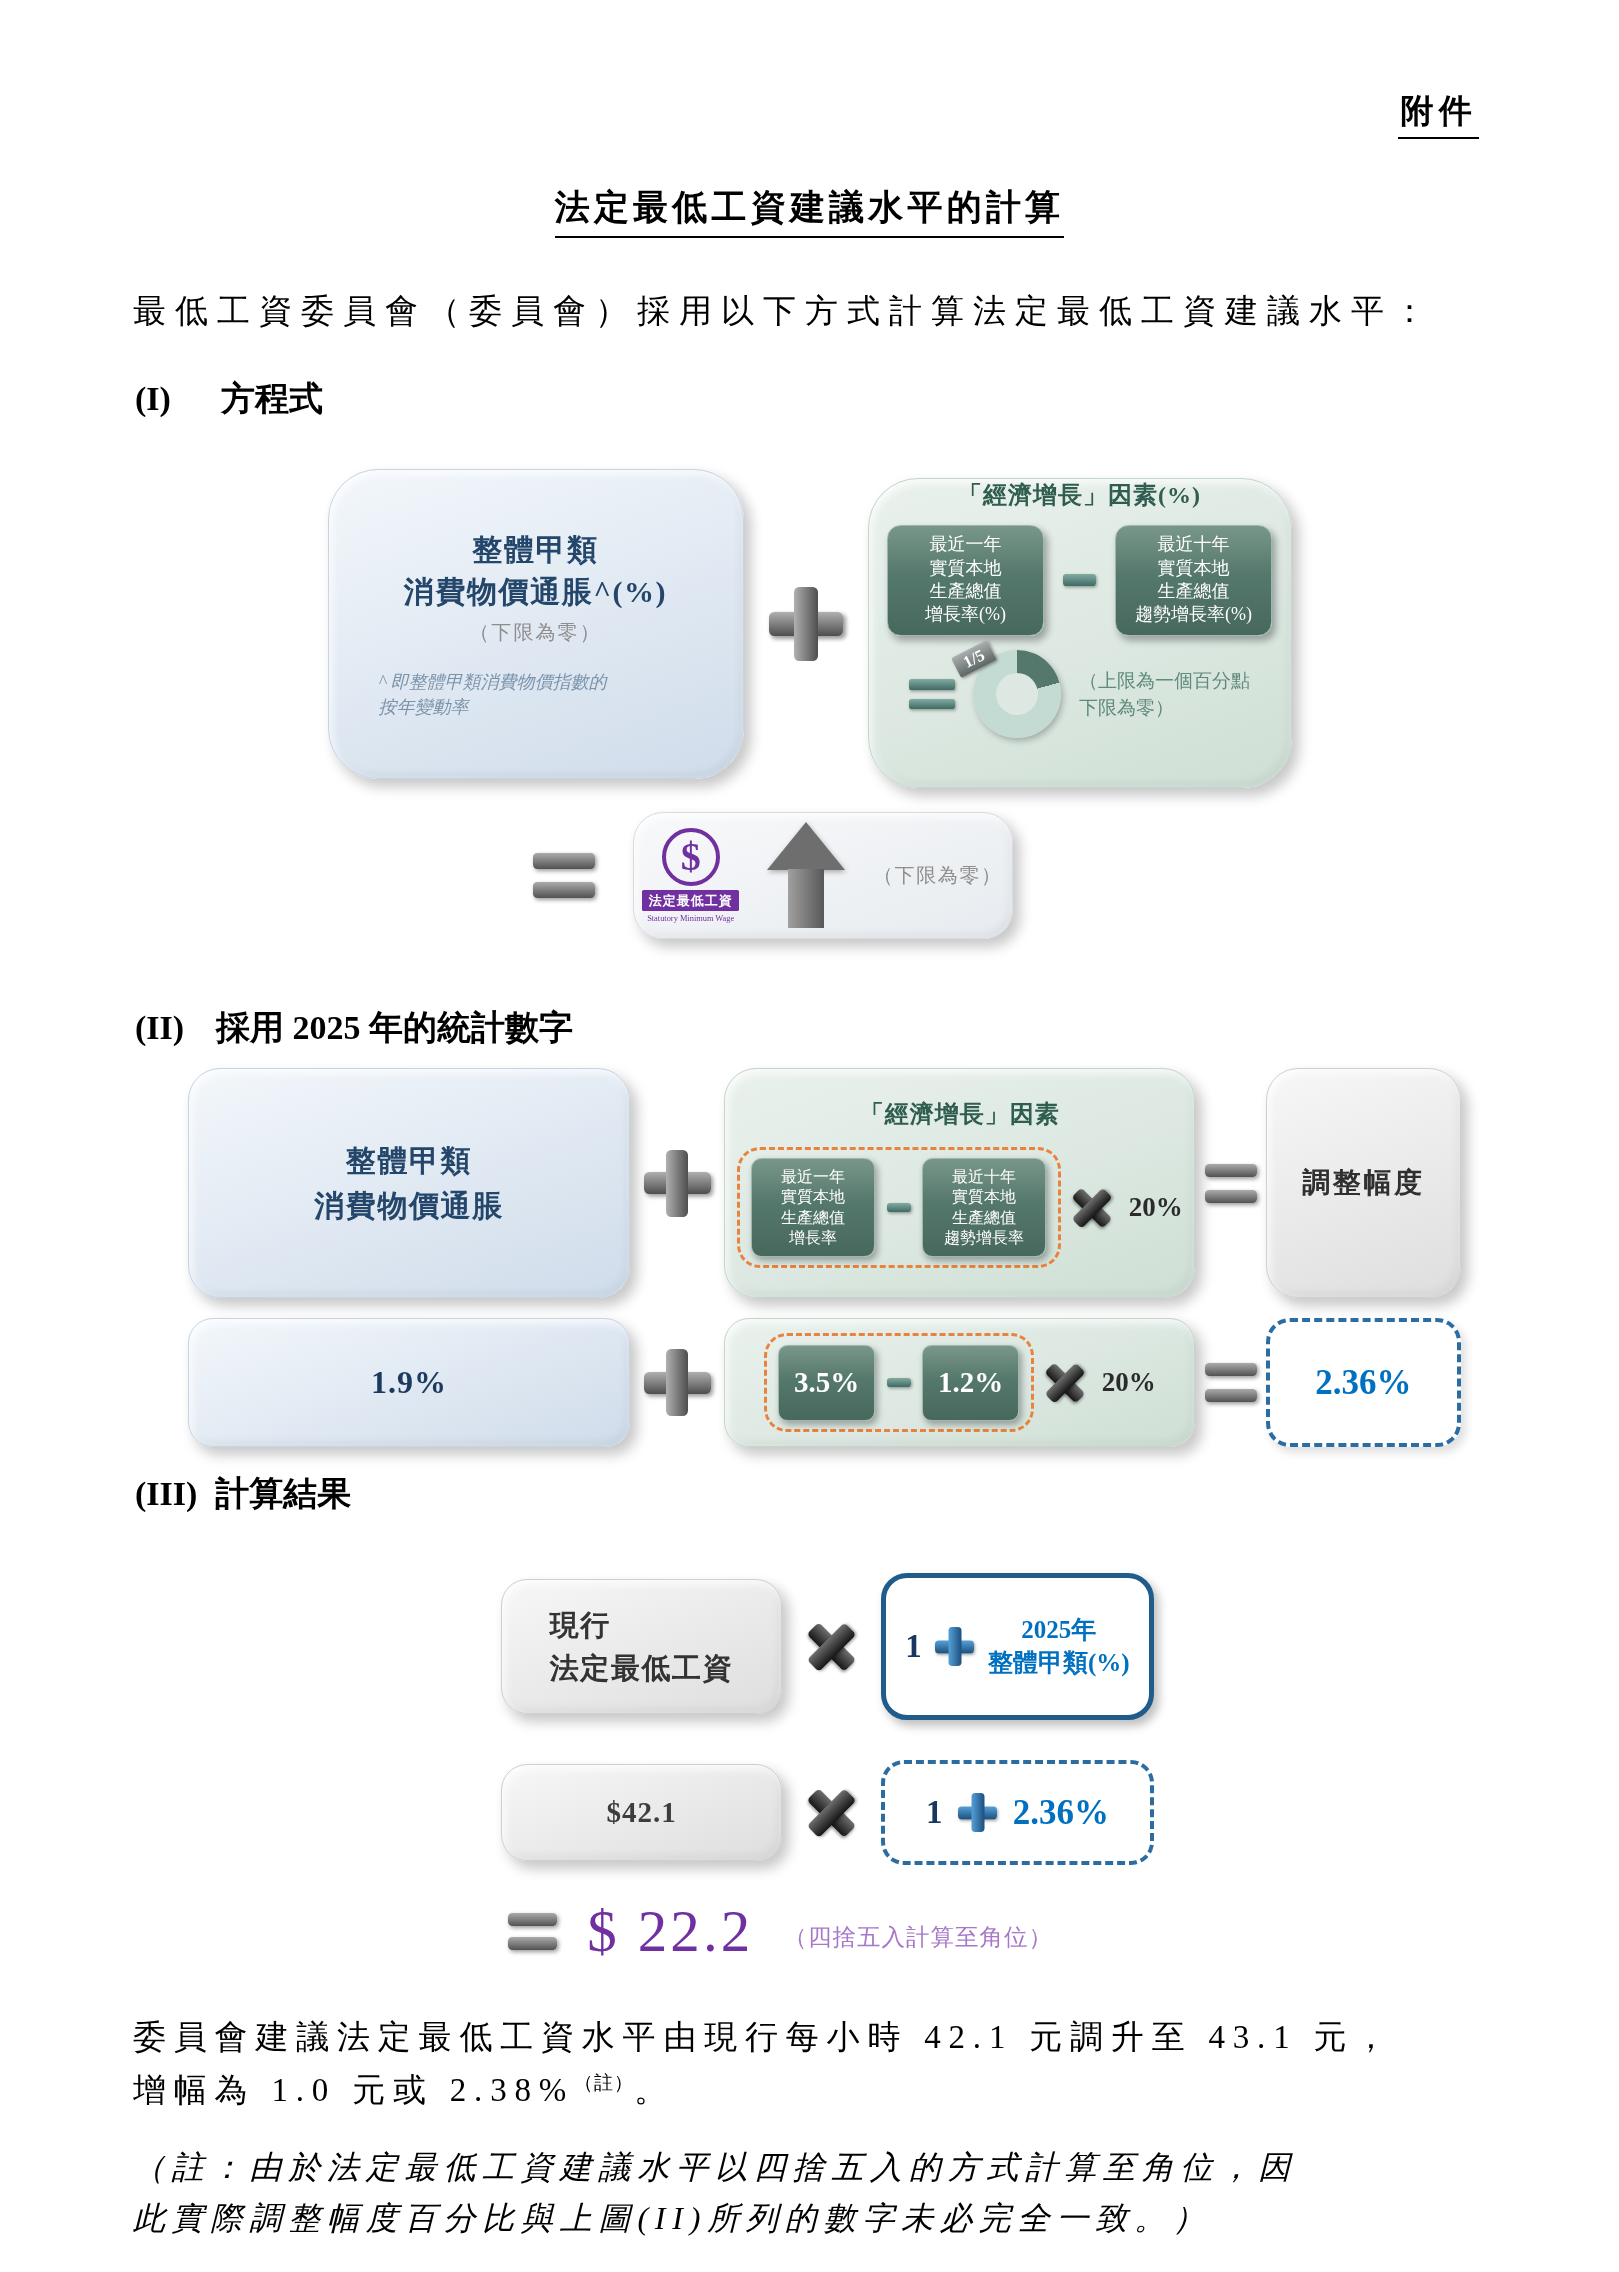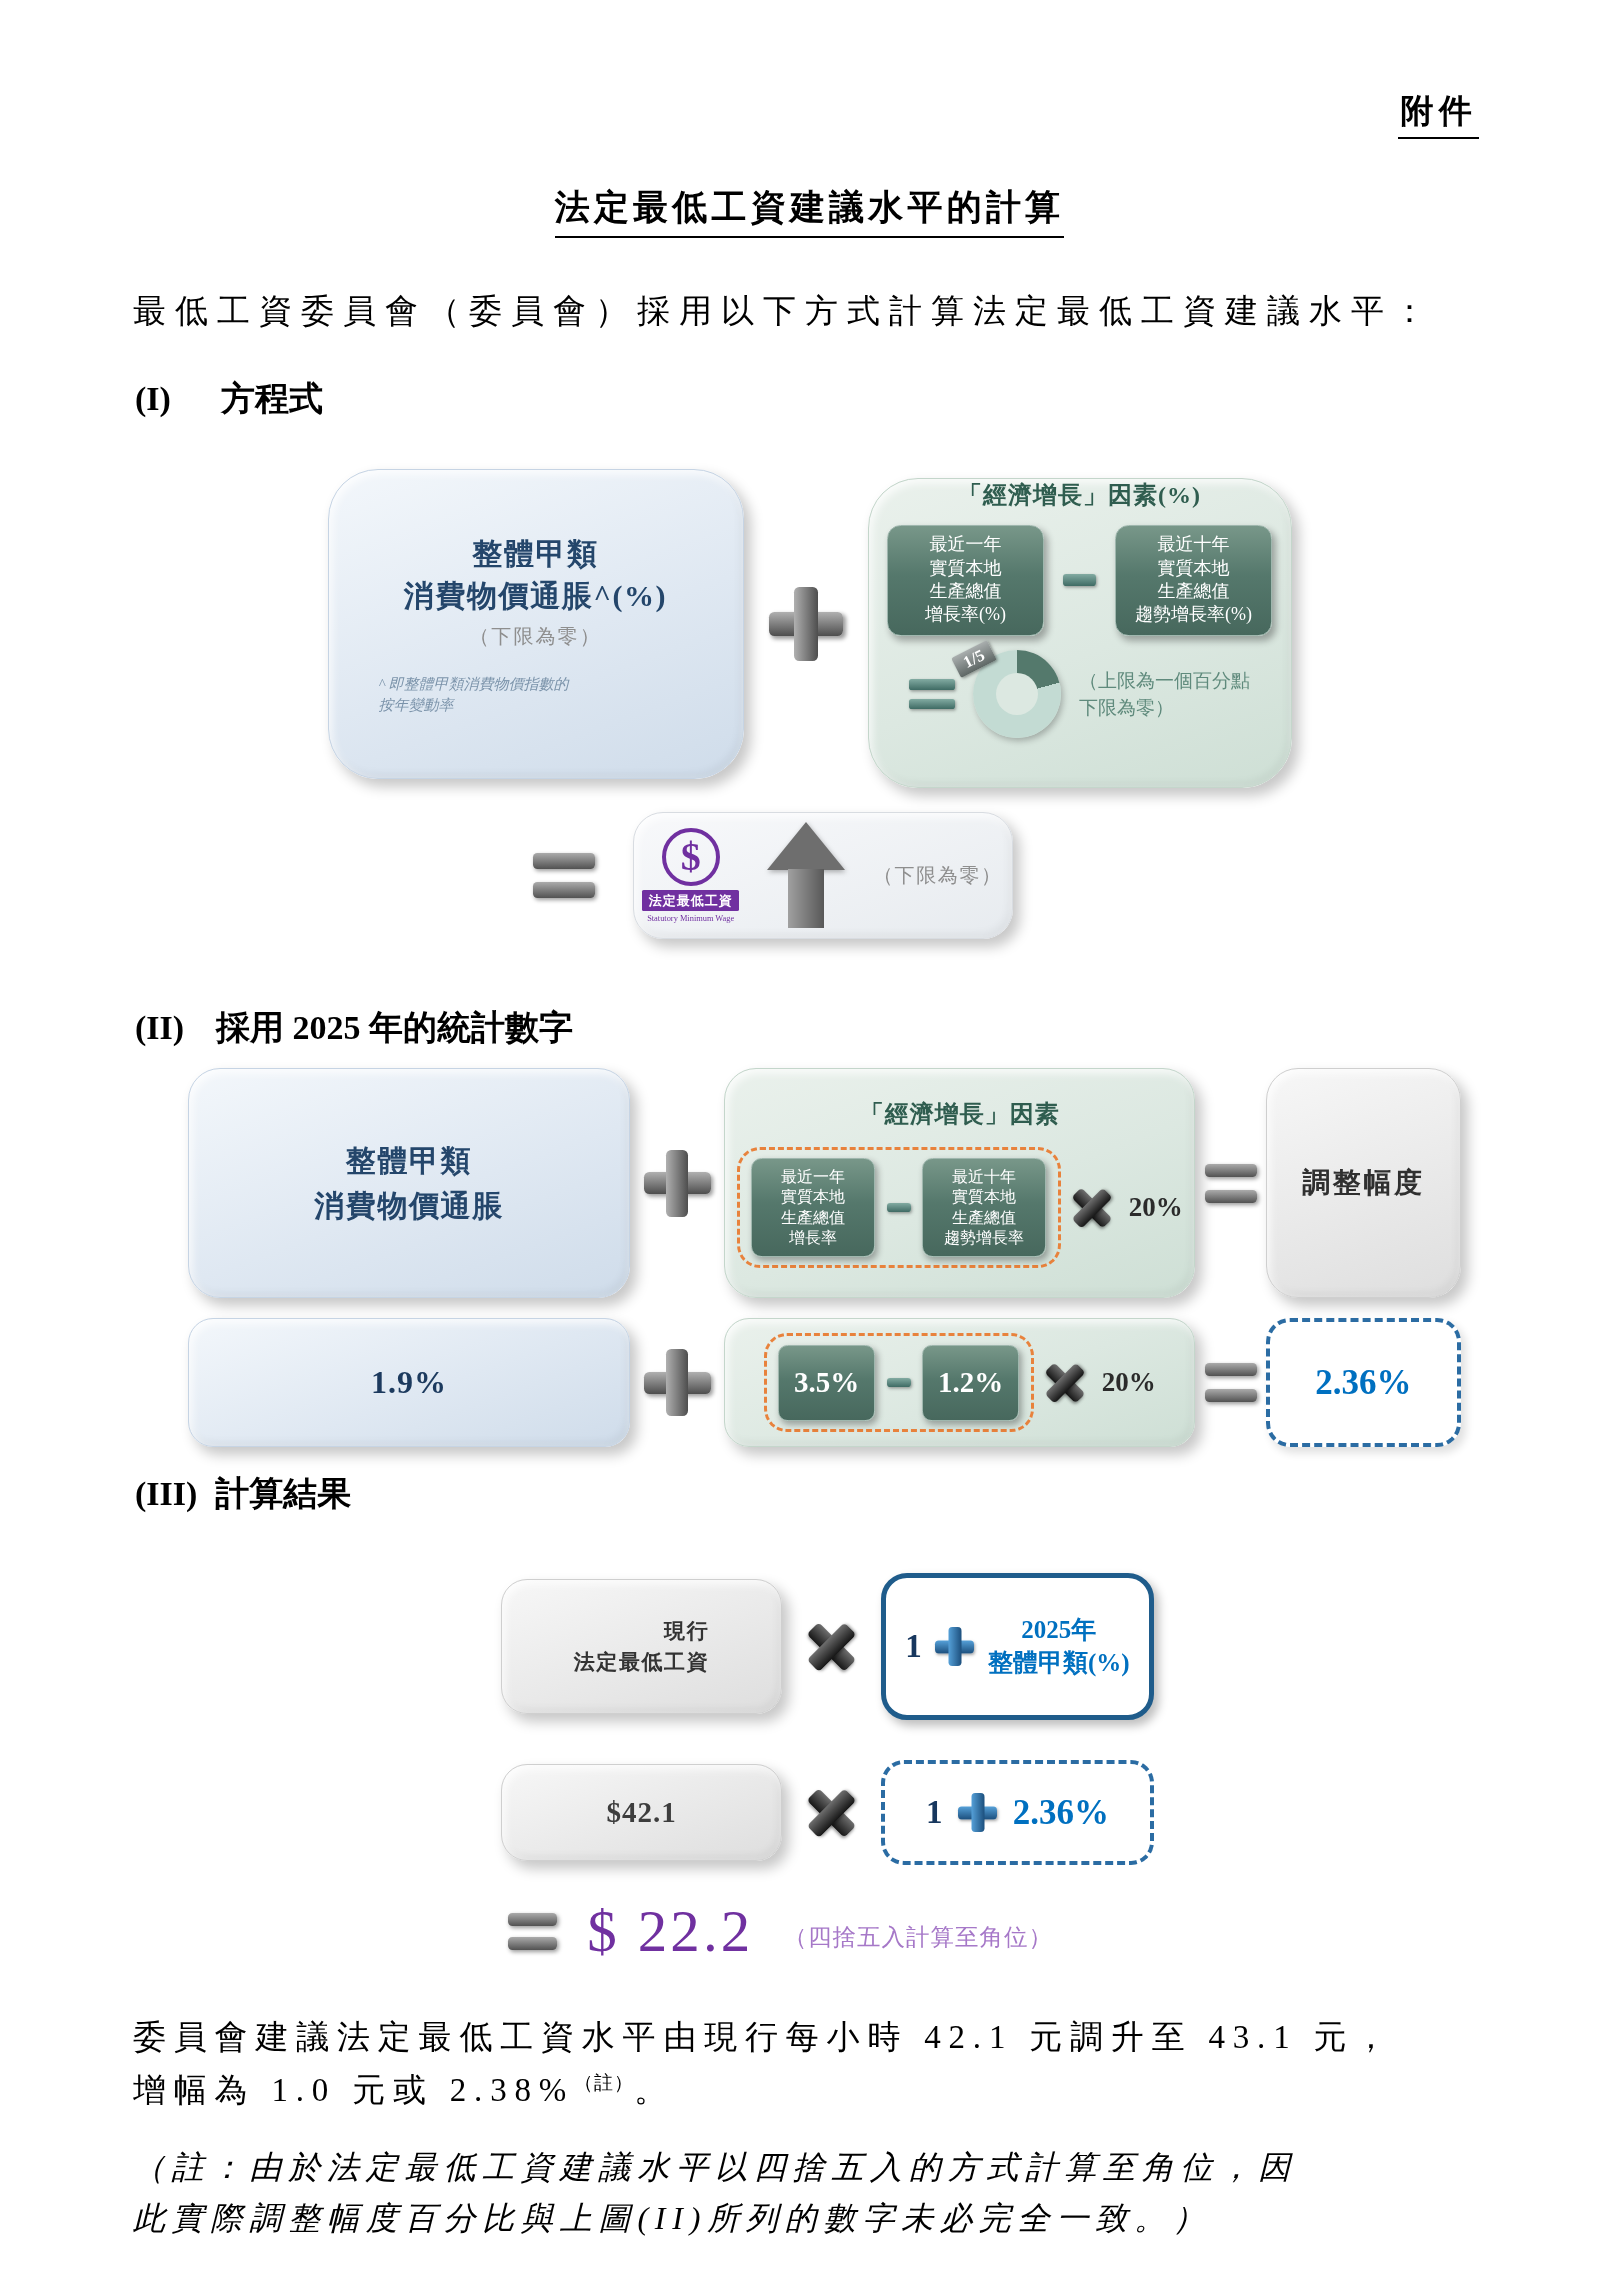--- a/index.html
+++ b/index.html
@@ -88,21 +88,21 @@
   
   .d1 { position:absolute; top:460px; left:0; width:100%; }
   .d1-row1 { display:flex; justify-content:center; align-items:center; gap:25px; }
 
   .box-blue-big { width:416px; height:310px; border-radius:50px;
     background:linear-gradient(160deg,#f3f7fb 0%,#dfe8f2 55%,#cfdcea 100%);
     border:1px solid #c6d4e4; display:flex; flex-direction:column; align-items:center; justify-content:center; }
   .cpi-main { font-size:30px; color:#24466b; font-weight:600; text-align:center;
     line-height:1.4; letter-spacing:1.6px; }
   .cpi-floor { margin-top:6.3px; font-size:20px; color:#8e8e8e; letter-spacing:2.1px; }
-  .cpi-foot { margin-top:24px; font-size:15px; font-style:italic; color:#7b93aa;
+  .cpi-foot { margin-top:24px; font-size:18px; font-style:italic; color:#7b93aa;
     line-height:1.35; text-align:left; align-self:flex-start; margin-left:50px; }
 
   .box-green-big { width:424px; height:310px; border-radius:50px;
     background:linear-gradient(160deg,#eaf1ec 0%,#dce8e1 55%,#cedfd5 100%);
     border:1px solid #c4d6cb; 
     display:flex; flex-direction:column; align-items:center;margin-top:18px; }
   .green-title { font-size:24px; font-weight:bold; color:#2f5d4f; letter-spacing:1px; }
   .gdp-row { display:flex; align-items:center; gap:19px; margin-top:13.6px; }
   .gdp-box { width:157px; min-height:111px; border-radius:13.6px;
     background:linear-gradient(180deg,#789789 0%,#55786c 45%,#47685d 100%);
@@ -180,22 +180,22 @@
   .dashed-blue { border:4.2px dashed #2b6ca3; border-radius:24px; height:129px; background:#fff;
     display:flex; align-items:center; justify-content:center; box-shadow:4.2px 5.2px 8.4px rgba(0,0,0,.12); }
   .adj-val2 { font-size:35px; font-weight:bold; color:#0070c0; }
 
   
   .d3 { position:absolute; top:1573px; left:501px; }
   .d3-row { display:flex; align-items:center; }
   .d3-gray { width:281px; border-radius:26px; }
   .g1 { height:135px; }
   .g2 { height:97px; }
-  .cur-label { font-size:21px; color:#333; font-weight:600; line-height:1.45;
-    text-align:right; letter-spacing:1.6px; }
+  .cur-label { font-size:29px; color:#333; font-weight:600; line-height:1.45;
+    text-align:left; letter-spacing:1.6px; }
   .cur-val { font-size:29px; font-weight:bold; color:#3d3d3d; letter-spacing:1px; }
   .blue-solid-box { width:273px; height:147px; border:5.2px solid #1f5c8b; border-radius:26px;
     background:#fff; box-shadow:4.2px 5.2px 9.4px rgba(0,0,0,.25);
     display:flex; align-items:center; justify-content:center; gap:13.6px; }
   .one { font-size:33px; font-weight:bold; color:#17375e; }
   .adj-blue { font-size:25px; font-weight:bold; color:#0070c0; line-height:1.3; text-align:center; }
   .d3-row2 { margin-top:40px; }
   .blue-dashed3 { width:273px; height:105px; border:4.2px dashed #2b6ca3; border-radius:23px;
     background:#fff; display:flex; align-items:center; justify-content:center; gap:15.7px; }
   .adj-val3 { font-size:35px; font-weight:bold; color:#0070c0; }

